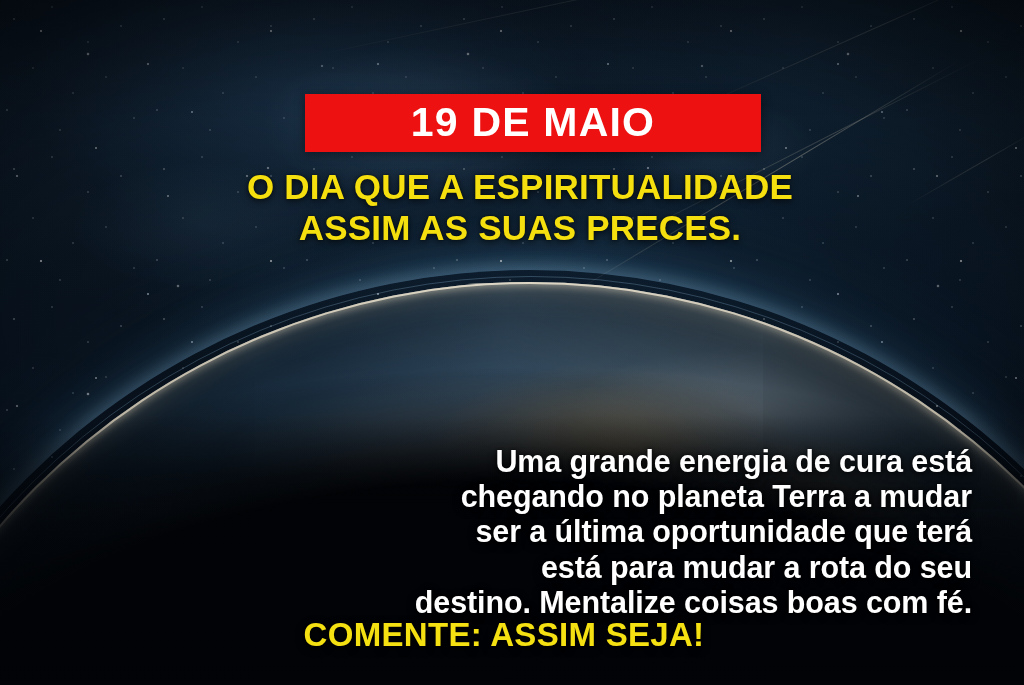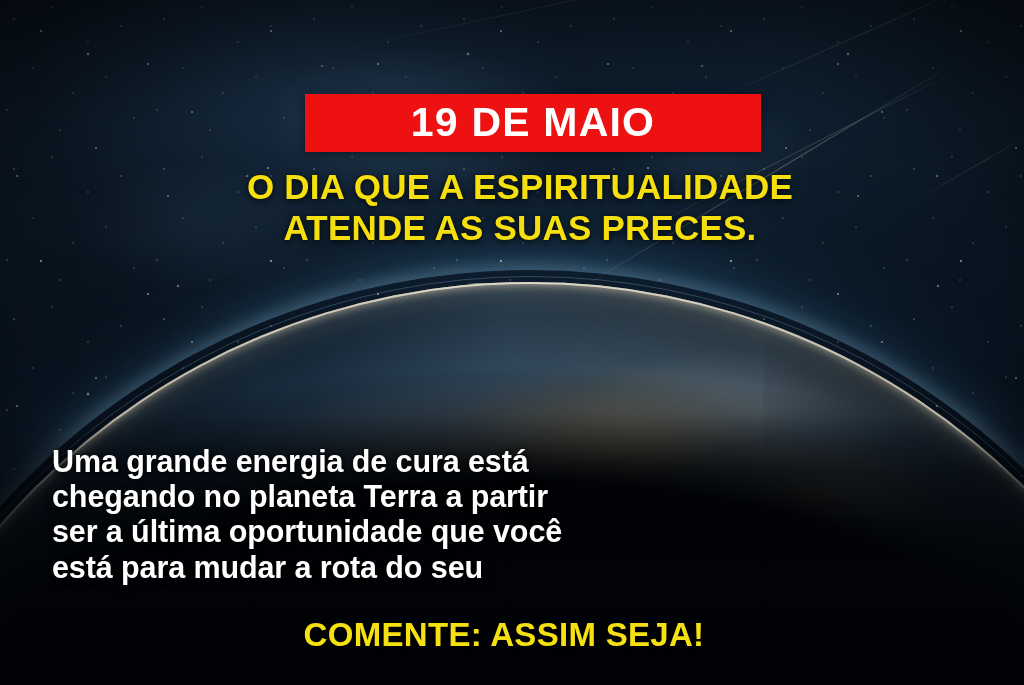--- a/index.html
+++ b/index.html
@@ -203,21 +203,21 @@
     line-height:1.18;
     letter-spacing:.2px;
     text-shadow:0 2px 7px rgba(0,0,0,.72), 0 0 2px rgba(0,0,0,.55);
     padding:0 46px;
   }
   .headline-line{display:block;white-space:nowrap;}
 
   .body-copy{
     position:absolute;
     left:0;right:0;top:444px;
-    text-align:left;
+    text-align:right;
     color:#ffffff;
     font-size:30.5px;
     font-weight:bold;
     line-height:1.155;
     letter-spacing:-.1px;
     text-shadow:0 2px 9px rgba(0,0,0,.85), 0 0 3px rgba(0,0,0,.6);
     padding:0 52px;
   }
   .body-line{display:block;white-space:nowrap;}
 
@@ -260,28 +260,29 @@
   <div class="text-scrim"></div>
 
   <div id="content">
 
     <div class="date-banner">
       <span class="date-banner-text">19 DE MAIO</span>
     </div>
 
     <div class="headline">
       <span class="headline-line">O DIA QUE A ESPIRITUALIDADE</span>
-      <span class="headline-line">ATENDE AS SUAS PRECES.</span>
+      <span class="headline-line">ASSIM AS SUAS PRECES.</span>
     </div>
 
     <div class="body-copy">
       <span class="body-line">Uma grande energia de cura está</span>
-      <span class="body-line">chegando no planeta Terra a partir</span>
-      <span class="body-line">ser a última oportunidade que você</span>
+      <span class="body-line">chegando no planeta Terra a mudar</span>
+      <span class="body-line">ser a última oportunidade que terá</span>
       <span class="body-line">está para mudar a rota do seu</span>
+      <span class="body-line">destino. Mentalize coisas boas com fé.</span>
     </div>
 
     <div class="cta">
       <span>COMENTE: ASSIM SEJA!</span>
     </div>
 
   </div>
 </div>
 
 </body></html>

